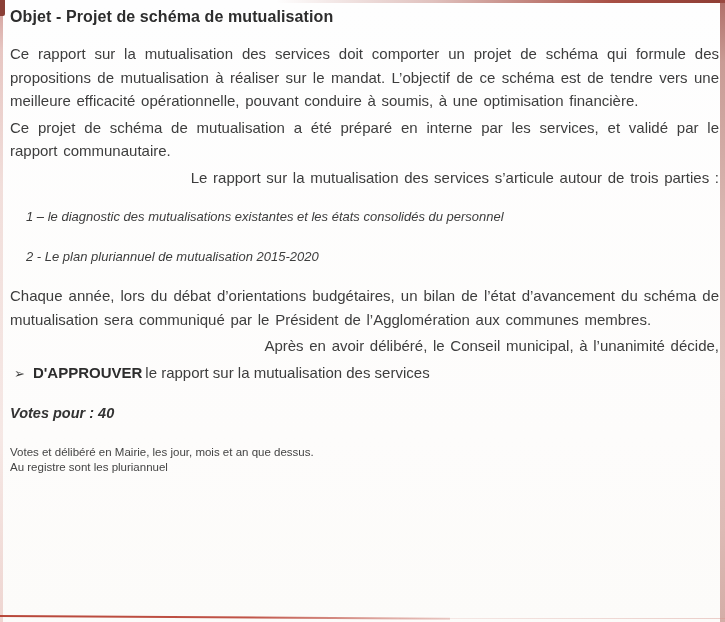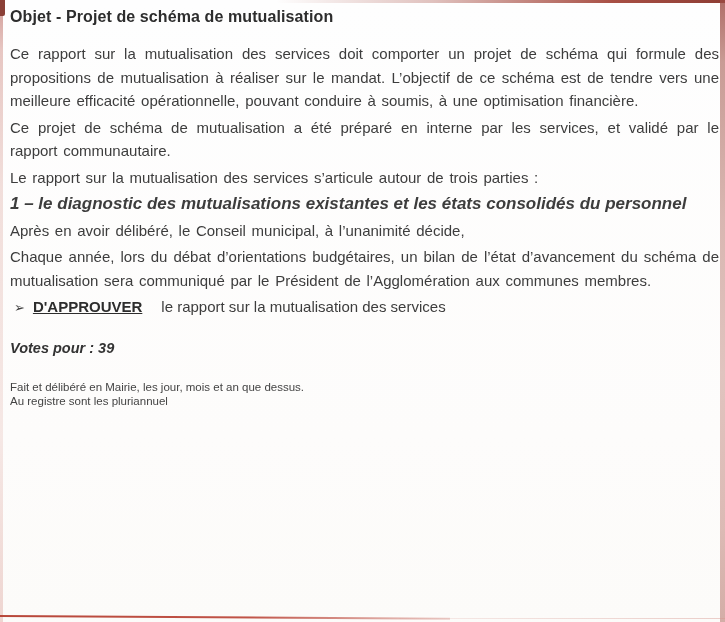--- a/index.html
+++ b/index.html
@@ -36,49 +36,47 @@
     letter-spacing: 0.1px;
   }
   .para {
     font-size: 15px;
     line-height: 23.5px;
     text-align: justify;
     margin: 0 0 3px 0;
     word-spacing: 1.5px;
   }
   .para.no-justify {
-    text-align: left;
+    text-align: right;
   }
   .report-parts {
     margin: 0 0 3px 0;
   }
   .report-part {
-    font-size: 17px;
+    font-size: 13px;
     font-style: italic;
     line-height: 23.5px;
-    margin: 0;
-    font-weight: bold;
+    margin: 16px;
   }
   .decision-line {
     font-size: 15px;
     line-height: 23.5px;
     margin: 0 0 3px 0;
     display: flex;
     align-items: baseline;
   }
   .decision-bullet {
     font-size: 13px;
     margin: 0 8px 0 4px;
     color: #3d3d3d;
   }
   .decision-action {
     font-weight: bold;
     color: #2d2d2d;
-    margin-right: 19px;
-    text-decoration: underline;
+    margin-right: 3px;
   }
   .votes-line {
     font-size: 14.5px;
     font-weight: bold;
     font-style: italic;
     color: #333333;
     margin: 20px 0 0 0;
   }
   .footer-block {
     margin-top: 24px;
@@ -143,38 +141,39 @@
 
 
     <p class="para">Ce rapport sur la mutualisation des services doit comporter un projet de schéma qui formule des propositions de mutualisation à réaliser sur le mandat. L’objectif de ce schéma est de tendre vers une meilleure efficacité opérationnelle, pouvant conduire à soumis, à une optimisation financière.</p>
 
     <p class="para">Ce projet de schéma de mutualisation a été préparé en interne par les services, et validé par le rapport communautaire.</p>
 
     <p class="para no-justify">Le rapport sur la mutualisation des services s’articule autour de trois parties :</p>
 
     <div class="report-parts">
       <p class="report-part">1 – le diagnostic des mutualisations existantes et les états consolidés du personnel</p>
+      <p class="report-part">2 - Le plan pluriannuel de mutualisation 2015-2020</p>
     </div>
 
 
+    <p class="para">Chaque année, lors du débat d’orientations budgétaires, un bilan de l’état d’avancement du schéma de mutualisation sera communiqué par le Président de l’Agglomération aux communes membres.</p>
+
     <p class="para no-justify">Après en avoir délibéré, le Conseil municipal, à l’unanimité décide,</p>
-
-    <p class="para">Chaque année, lors du débat d’orientations budgétaires, un bilan de l’état d’avancement du schéma de mutualisation sera communiqué par le Président de l’Agglomération aux communes membres.</p>
 
     <div class="decision-line">
       <span class="decision-bullet">➢</span>
       <span>
         <span class="decision-action">D'APPROUVER</span><span>le rapport sur la mutualisation des services</span>
       </span>
     </div>
 
-    <p class="votes-line">Votes pour : 39</p>
+    <p class="votes-line">Votes pour : 40</p>
 
     <div class="footer-block">
-      <p class="footer-line">Fait et délibéré en Mairie, les jour, mois et an que dessus.</p>
+      <p class="footer-line">Votes et délibéré en Mairie, les jour, mois et an que dessus.</p>
       <p class="footer-line">Au registre sont les pluriannuel</p>
     </div>
 
   </div>
 
   <div class="edge-left"></div>
   <div class="edge-left-mark"></div>
   <div class="edge-top"></div>
   <div class="edge-right"></div>
   <div class="edge-bottom-line"></div>

